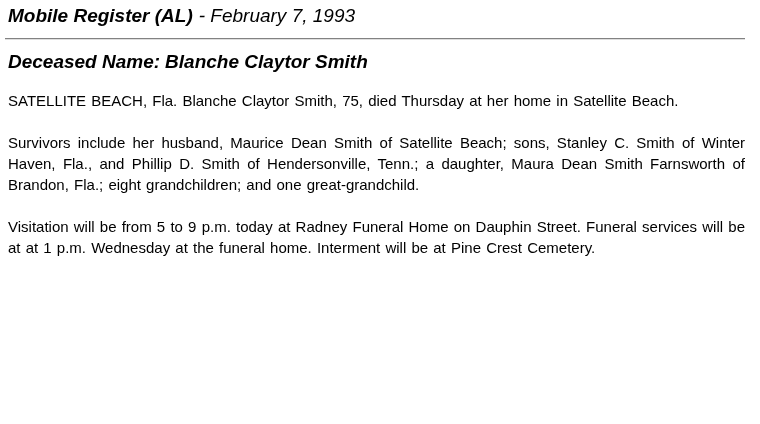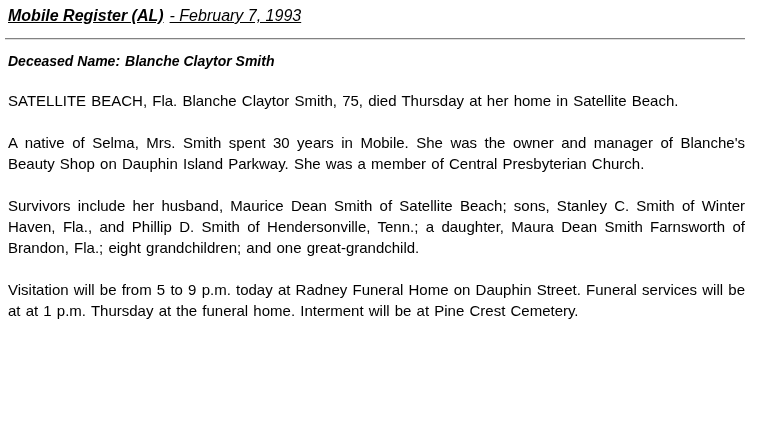--- a/index.html
+++ b/index.html
@@ -13,42 +13,41 @@
     overflow: hidden;
     font-family: "Liberation Sans", sans-serif;
     color: #000000;
   }
   .page {
     padding: 5px 15px 0 8px;
     box-sizing: border-box;
     width: 760px;
   }
   .masthead {
-    font-size: 16px;
+    font-size: 19px;
     line-height: 21px;
     font-style: italic;
     white-space: nowrap;
-    text-decoration: underline;
   }
   .pub-title {
     font-weight: bold;
   }
   .pub-date {
     margin-left: 6px;
     font-weight: normal;
   }
   hr.rule {
     height: 0;
     border: none;
     border-top: 1px solid #828282;
     border-bottom: 1px solid #dedede;
     margin: 12px 0 11px -3px;
   }
   .deceased-line {
-    font-size: 14px;
+    font-size: 19px;
     line-height: 21px;
     font-weight: bold;
     font-style: italic;
     margin: 0 0 16px 0;
     white-space: nowrap;
   }
   .deceased-name {
     margin-left: 5px;
   }
   p.body-para {
@@ -69,19 +68,18 @@
   </div>
 
   <hr class="rule">
 
   <div class="deceased-line">
     <span>Deceased Name:</span><span class="deceased-name">Blanche Claytor Smith</span>
   </div>
 
   <p class="body-para">SATELLITE BEACH, Fla. Blanche Claytor Smith, 75, died Thursday at her home in Satellite Beach.</p>
 
-  <p class="body-para">A native of Selma, Mrs. Smith spent 30 years in Mobile. She was the owner and manager of Blanche's Beauty Shop on Dauphin Island Parkway. She was a member of Central Presbyterian Church.</p>
 
   <p class="body-para">Survivors include her husband, Maurice Dean Smith of Satellite Beach; sons, Stanley C. Smith of Winter Haven, Fla., and Phillip D. Smith of Hendersonville, Tenn.; a daughter, Maura Dean Smith Farnsworth of Brandon, Fla.; eight grandchildren; and one great-grandchild.</p>
 
-  <p class="body-para">Visitation will be from 5 to 9 p.m. today at Radney Funeral Home on Dauphin Street. Funeral services will be at at 1 p.m. Thursday at the funeral home. Interment will be at Pine Crest Cemetery.</p>
+  <p class="body-para">Visitation will be from 5 to 9 p.m. today at Radney Funeral Home on Dauphin Street. Funeral services will be at at 1 p.m. Wednesday at the funeral home. Interment will be at Pine Crest Cemetery.</p>
 
 </div>
 
 </body></html>

